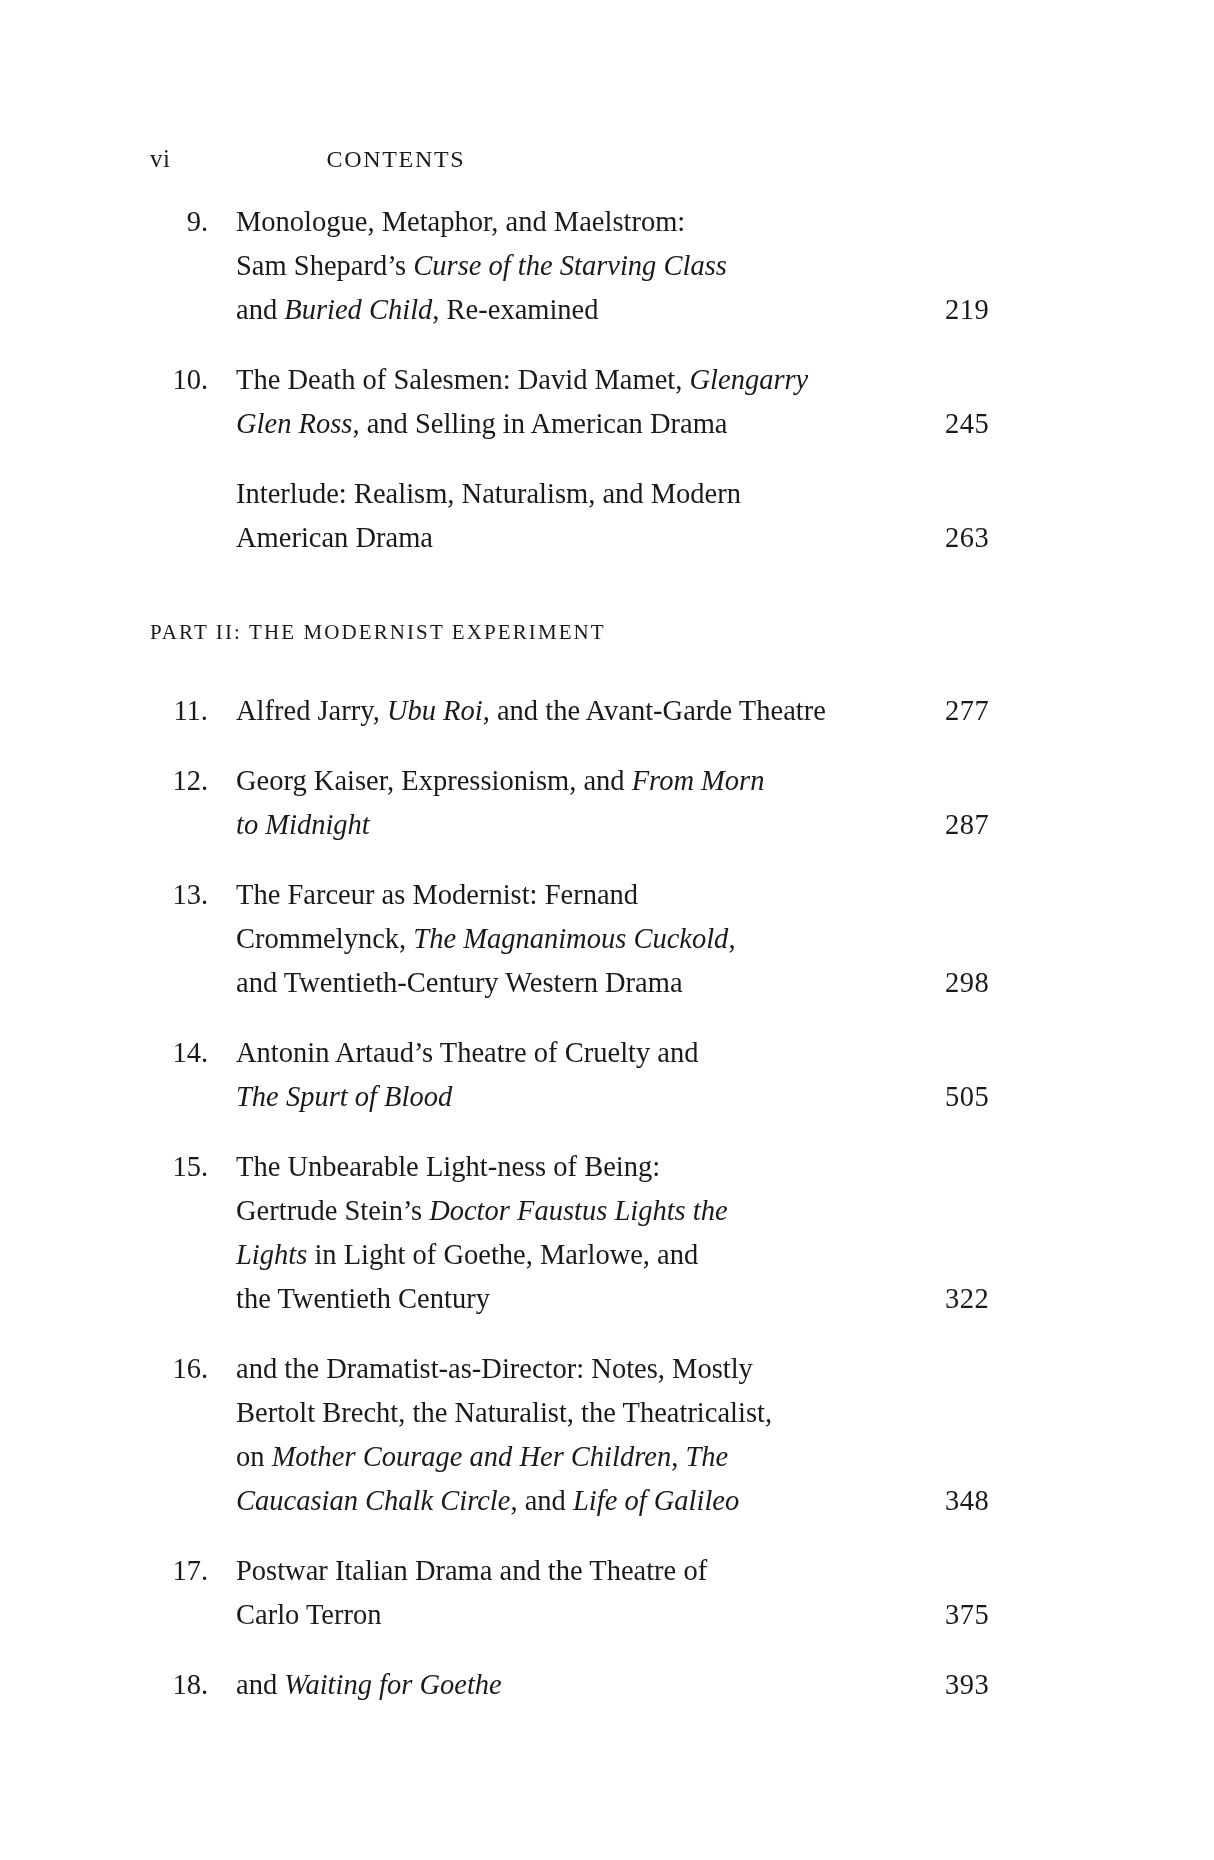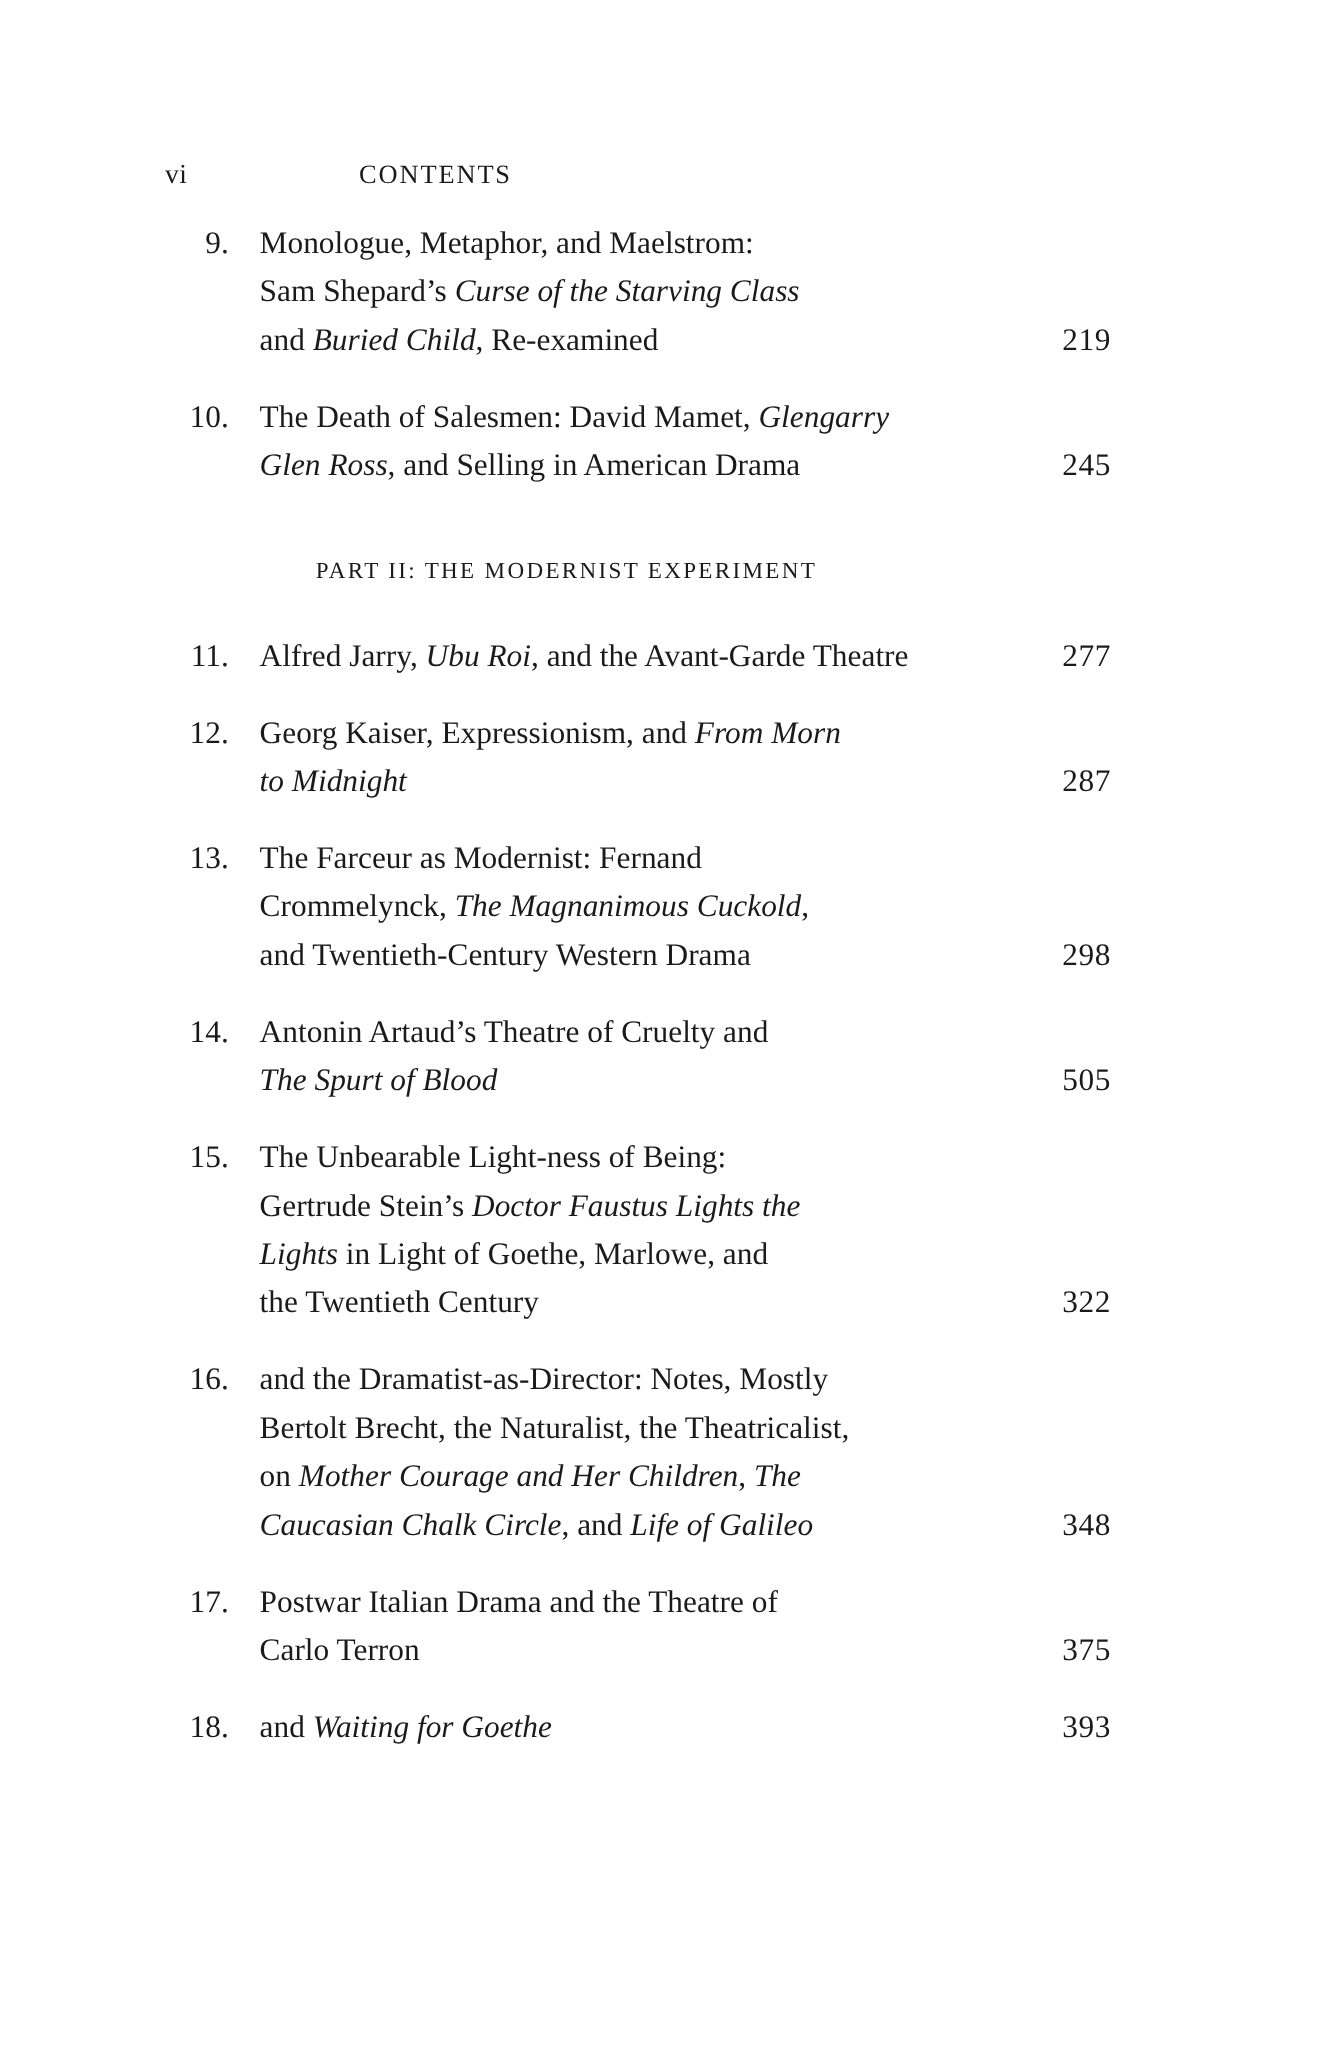--- a/index.html
+++ b/index.html
@@ -78,32 +78,32 @@
     line-height: 44px;
     white-space: nowrap;
     position: relative;
     margin-left: 12px;
   }
   .line .pg {
     position: absolute;
     right: -120px;
     top: 0;
     width: 86px;
-    text-align: right;
+    text-align: center;
     font-size: 28.5px;
     letter-spacing: 0.5px;
   }
 
   i, .ital {
     font-style: italic;
   }
 
   
   .part-heading {
-    text-align: center;
+    text-align: left;
     font-size: 21px;
     letter-spacing: 2.1px;
     margin-top: 60px;
     margin-bottom: 44px;
     padding-right: 10px;
   }
 </style>
 </head>
 <body>
 
@@ -124,20 +124,27 @@
             <div class="line"><span>and </span><i>Buried Child</i><span>, Re-examined</span><span class="pg">219</span></div>
           </div>
         </div>
         <div class="entry">
           <div class="num">10.</div>
           <div class="body">
             <div class="line"><span>The Death of Salesmen: David Mamet, </span><i>Glengarry</i></div>
             <div class="line"><i>Glen Ross</i><span>, and Selling in American Drama</span><span class="pg">245</span></div>
           </div>
         </div>
+        <div class="entry no-num">
+          <div class="num"></div>
+          <div class="body">
+            <div class="line"><span>Interlude: Realism, Naturalism, and Modern</span></div>
+            <div class="line"><span>American Drama</span><span class="pg">263</span></div>
+          </div>
+        </div>
       </div>
     <div class="part-heading">PART II: THE MODERNIST EXPERIMENT</div>
     <div id="entries-bottom">
         <div class="entry">
           <div class="num">11.</div>
           <div class="body">
             <div class="line"><span>Alfred Jarry, </span><i>Ubu Roi</i><span>, and the Avant-Garde Theatre</span><span class="pg">277</span></div>
           </div>
         </div>
         <div class="entry">

